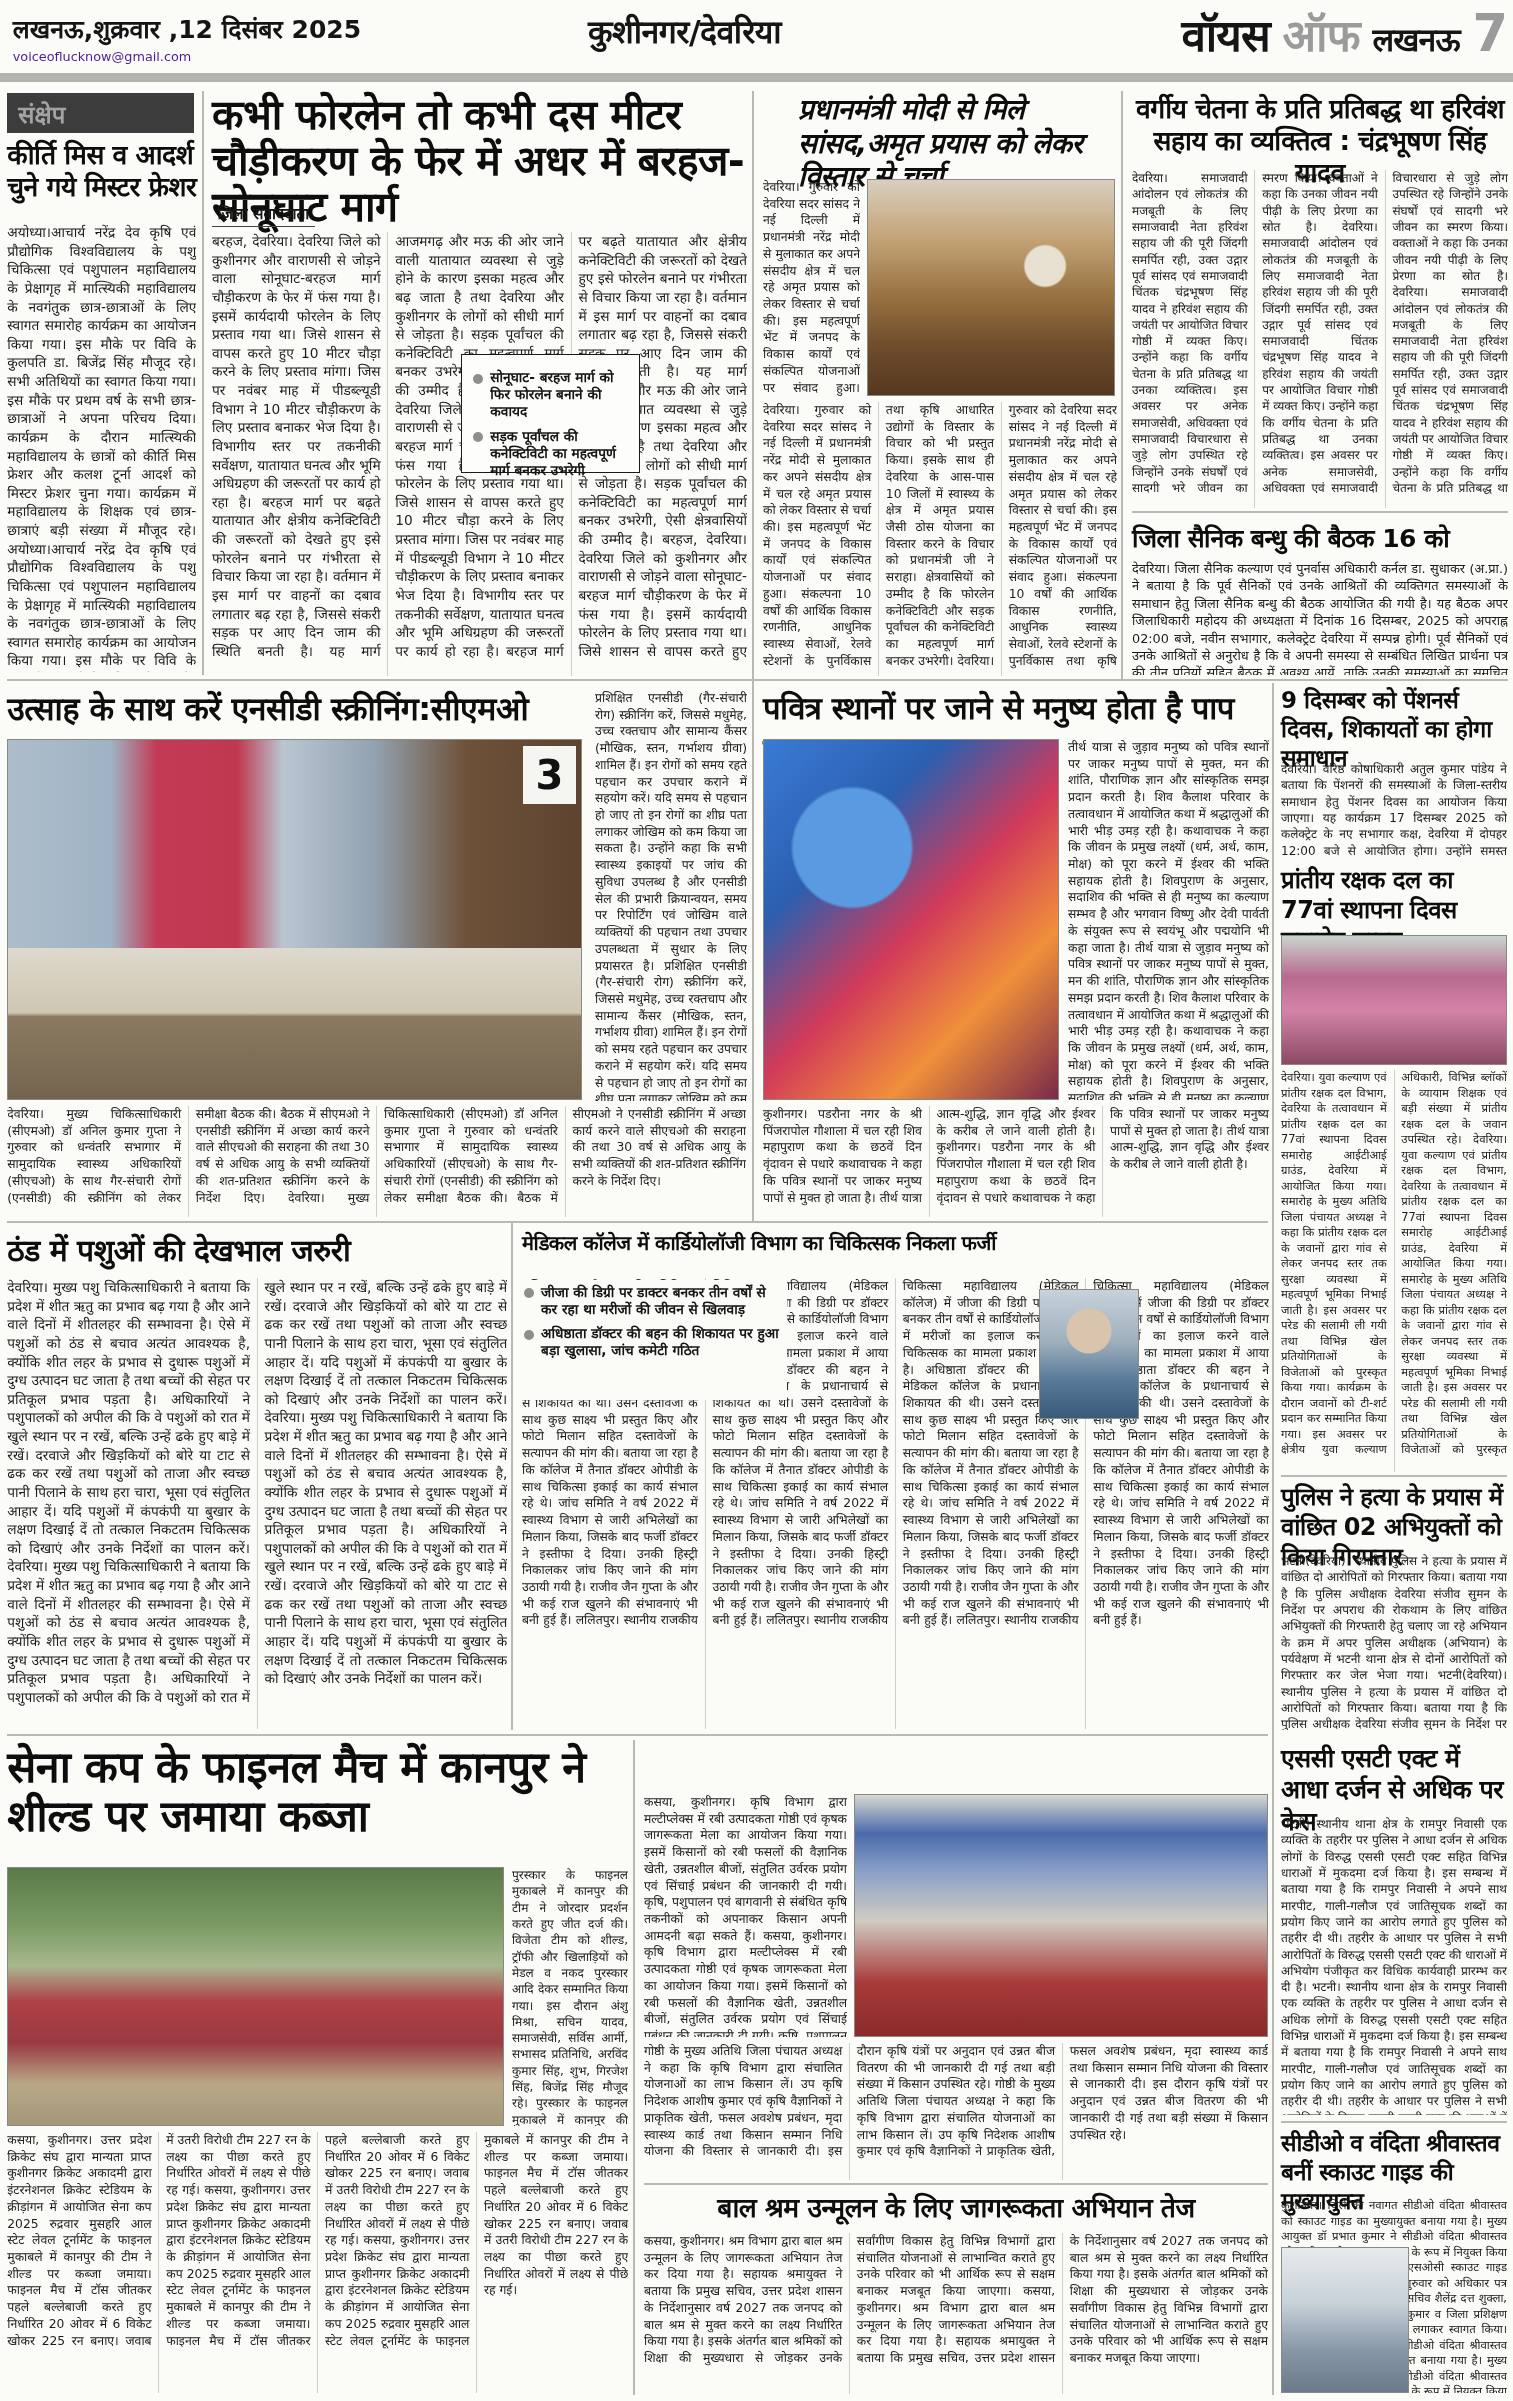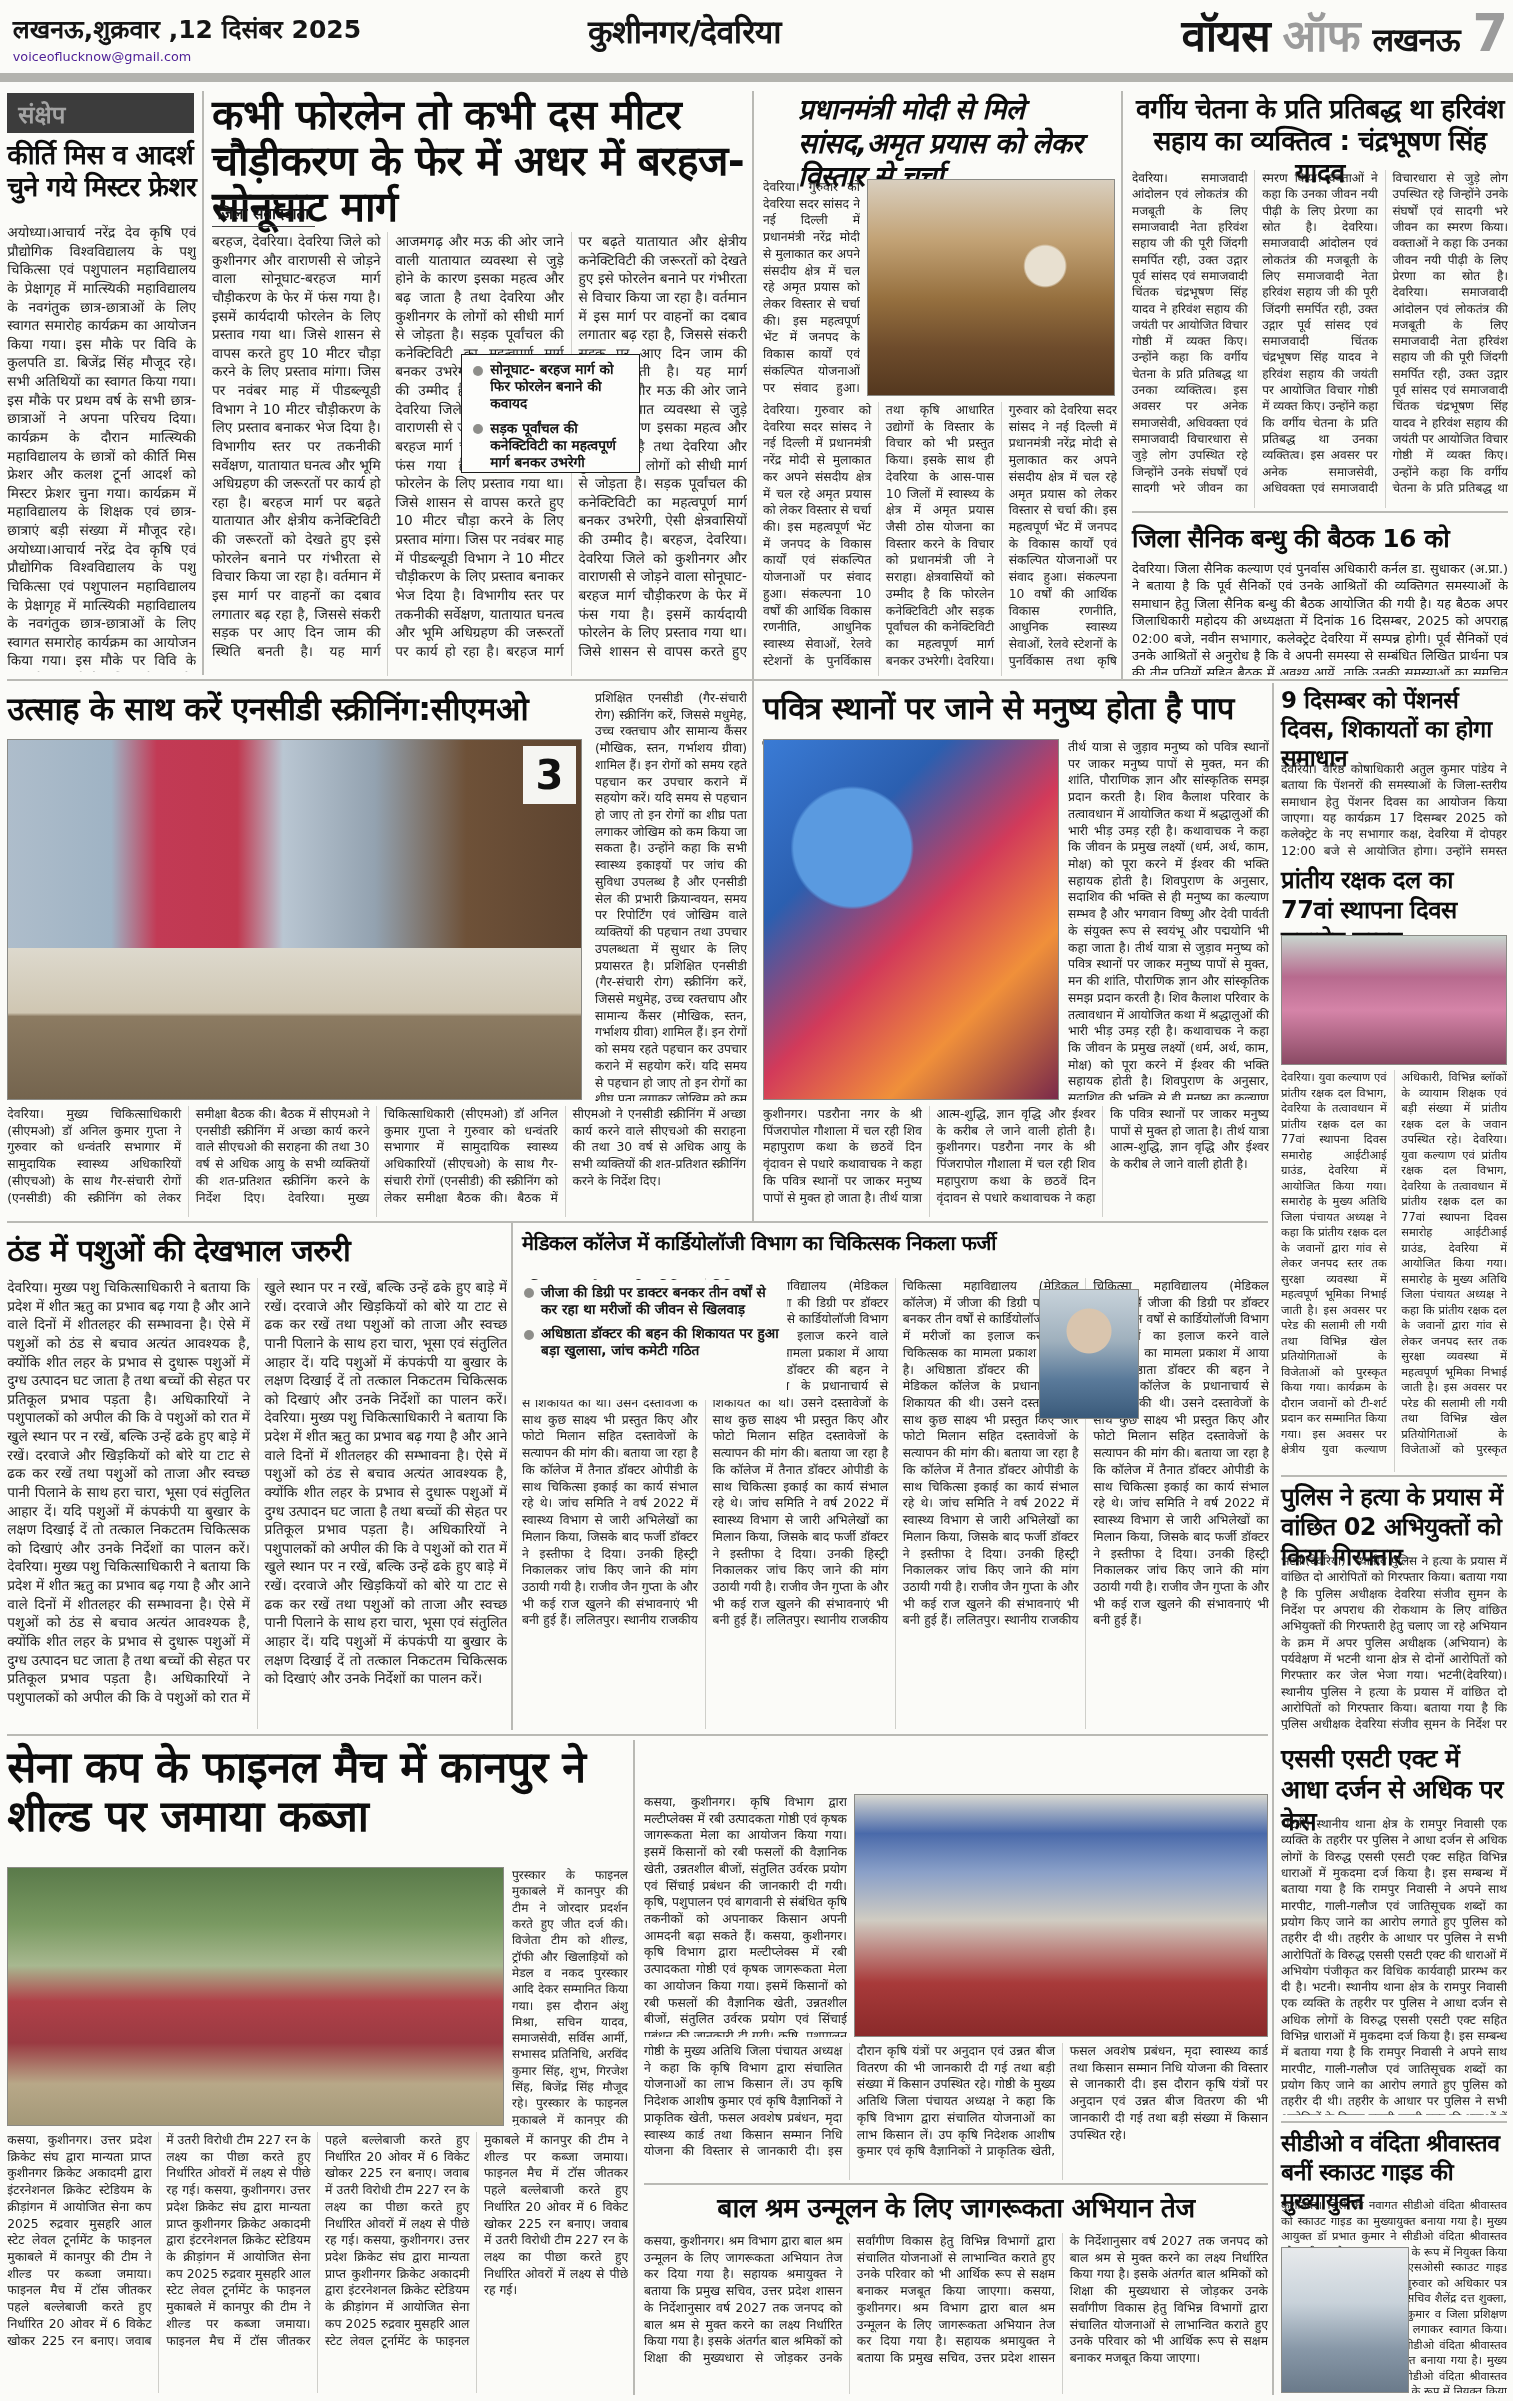--- a/index.html
+++ b/index.html
@@ -10,21 +10,21 @@
   .bodytxt{font-size:13.7px;line-height:1.36;text-align:justify;color:#1c1c1c;}
   .cols2{column-count:2;column-gap:14.6px;column-rule:0.9px solid #cfcfca;}
   .cols3{column-count:3;column-gap:14.6px;column-rule:0.9px solid #cfcfca;}
   .cols4{column-count:4;column-gap:14.6px;column-rule:0.9px solid #cfcfca;}
   .hl{font-weight:bold;color:#0d0d0d;letter-spacing:-0.5px;}
   .vdiv{width:1.8px;background:#b9b9b4;}
   .hdiv{height:1.8px;background:#b9b9b4;}
   .photo{border:0.9px solid #8a8a85;}
   .badge3{position:absolute;top:5.5px;right:5.5px;width:53px;height:58px;background:#f5f5f2;
           color:#111;font-weight:bold;font-size:40px;display:flex;align-items:center;justify-content:center;}
-  .callout{background:#fdfdfb;border:1.8px solid #1a1a1a;padding:6px 11px;}
+  .callout{background:#fdfdfb;border:1.8px solid #1a1a1a;padding:14px 11px;}
   .callout.noborder{border:none;padding:3.7px 1.8px;}
   .bullet-row{display:flex;gap:7.3px;margin-bottom:7.3px;}
   .bullet-dot{width:10px;height:10px;border-radius:50%;background:#8e8e8a;flex:0 0 10px;margin-top:4.6px;}
   .bullet-txt{font-weight:bold;font-size:13.7px;line-height:1.25;text-align:left;}
   .section-label{background:#3c3c3c;color:#a3a3a3;font-weight:bold;font-size:24px;padding:3.7px 11px;}
   .byline{font-weight:bold;font-size:15.5px;border-top:1.8px solid #444;border-bottom:1.8px solid #444;
           display:inline-block;padding:1.8px 5.5px;}
   .mast-gray{color:#9b9b9b;}
 </style>
 </head>

